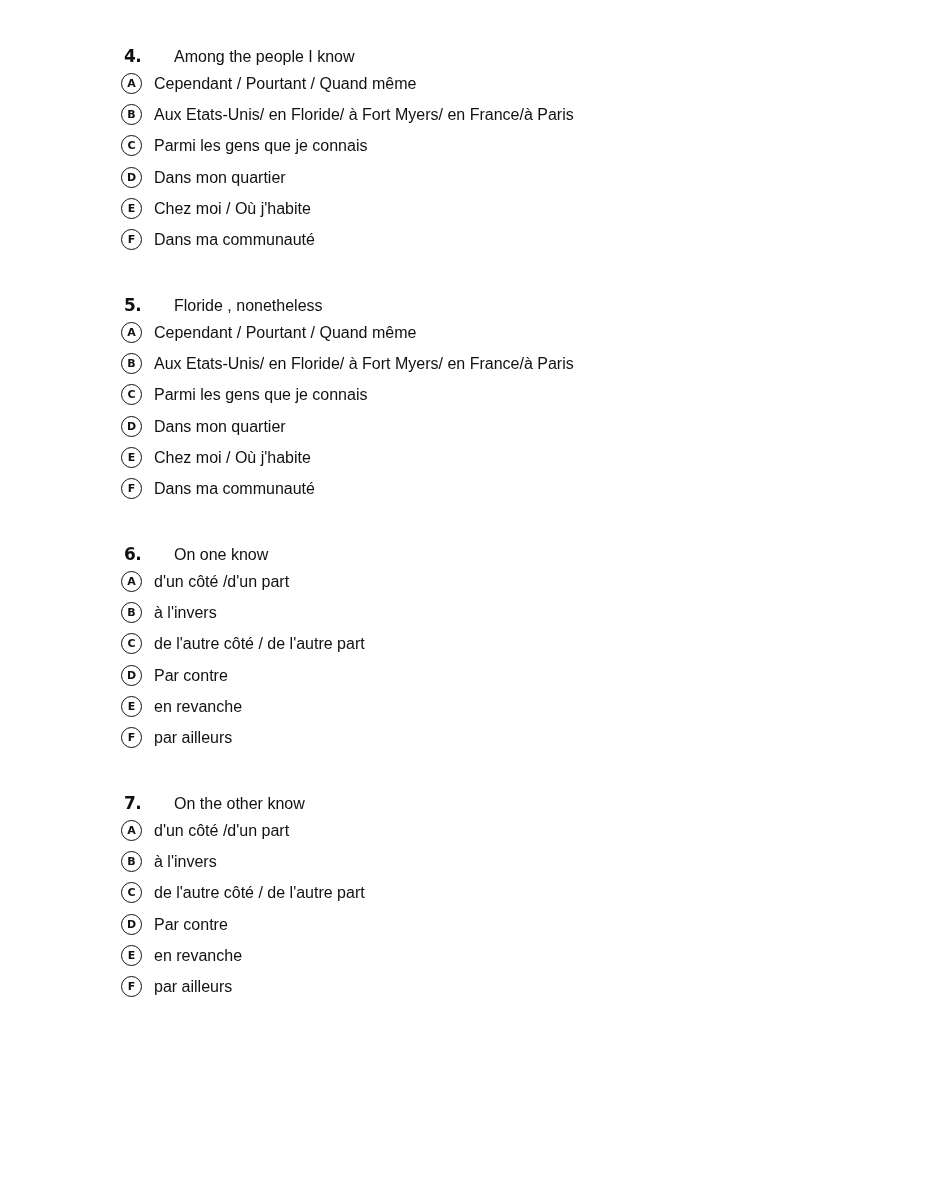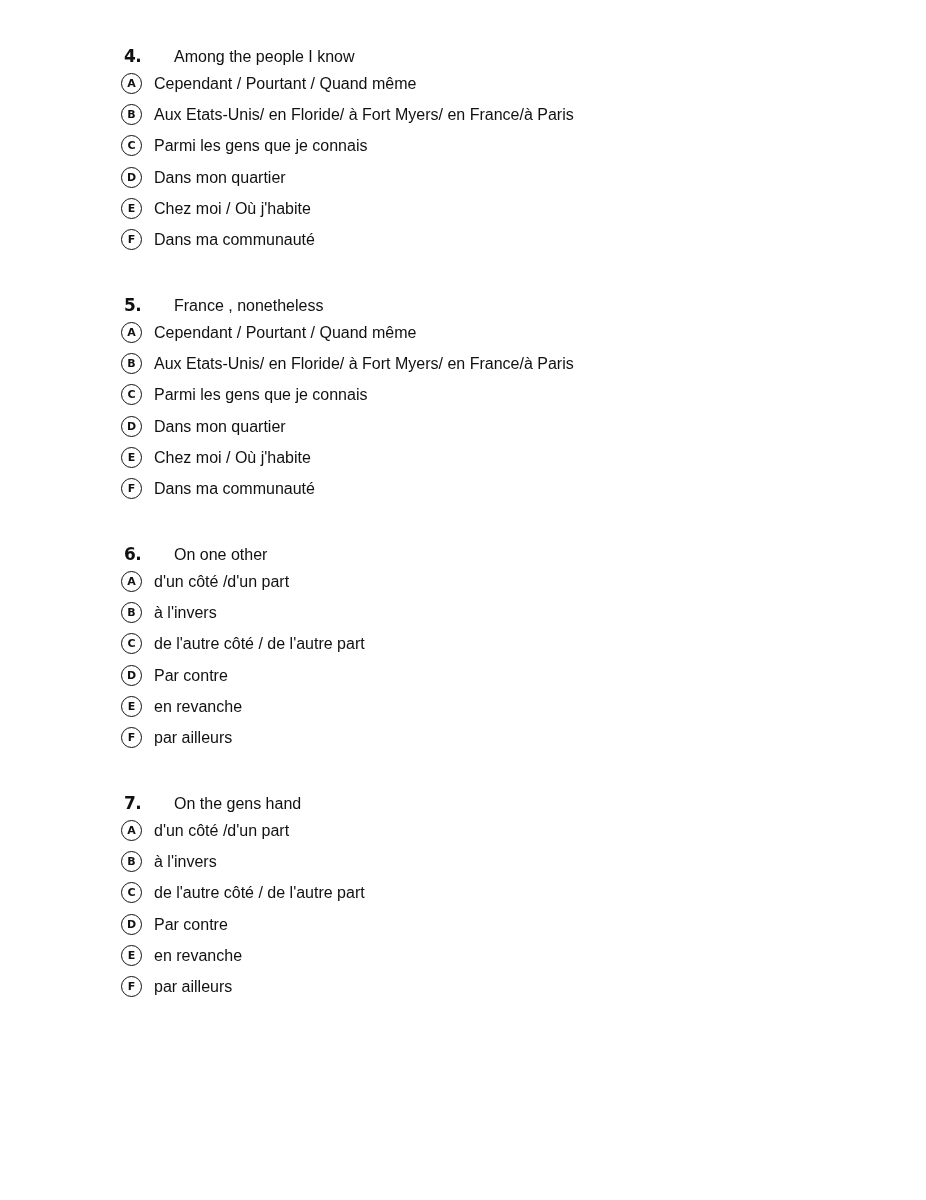--- a/index.html
+++ b/index.html
@@ -105,21 +105,21 @@
   </div>
   <div class="option">
     <span class="opt-circle">F</span>
     <span class="opt-text">Dans ma communauté</span>
   </div>
 </div>
 
 <div class="question" style="top:294px;">
   <div class="q-head">
     <span class="q-num">5.</span>
-    <span class="q-text">France , nonetheless</span>
+    <span class="q-text">Floride , nonetheless</span>
   </div>
   <div class="option" style="margin-top:3px;">
     <span class="opt-circle">A</span>
     <span class="opt-text">Cependant / Pourtant / Quand même</span>
   </div>
   <div class="option">
     <span class="opt-circle">B</span>
     <span class="opt-text">Aux Etats-Unis/ en Floride/ à Fort Myers/ en France/à Paris</span>
   </div>
   <div class="option">
@@ -136,21 +136,21 @@
   </div>
   <div class="option">
     <span class="opt-circle">F</span>
     <span class="opt-text">Dans ma communauté</span>
   </div>
 </div>
 
 <div class="question" style="top:543px;">
   <div class="q-head">
     <span class="q-num">6.</span>
-    <span class="q-text">On one other</span>
+    <span class="q-text">On one know</span>
   </div>
   <div class="option" style="margin-top:3px;">
     <span class="opt-circle">A</span>
     <span class="opt-text">d'un côté /d'un part</span>
   </div>
   <div class="option">
     <span class="opt-circle">B</span>
     <span class="opt-text">à l'invers</span>
   </div>
   <div class="option">
@@ -167,21 +167,21 @@
   </div>
   <div class="option">
     <span class="opt-circle">F</span>
     <span class="opt-text">par ailleurs</span>
   </div>
 </div>
 
 <div class="question" style="top:792px;">
   <div class="q-head">
     <span class="q-num">7.</span>
-    <span class="q-text">On the gens hand</span>
+    <span class="q-text">On the other know</span>
   </div>
   <div class="option" style="margin-top:3px;">
     <span class="opt-circle">A</span>
     <span class="opt-text">d'un côté /d'un part</span>
   </div>
   <div class="option">
     <span class="opt-circle">B</span>
     <span class="opt-text">à l'invers</span>
   </div>
   <div class="option">

